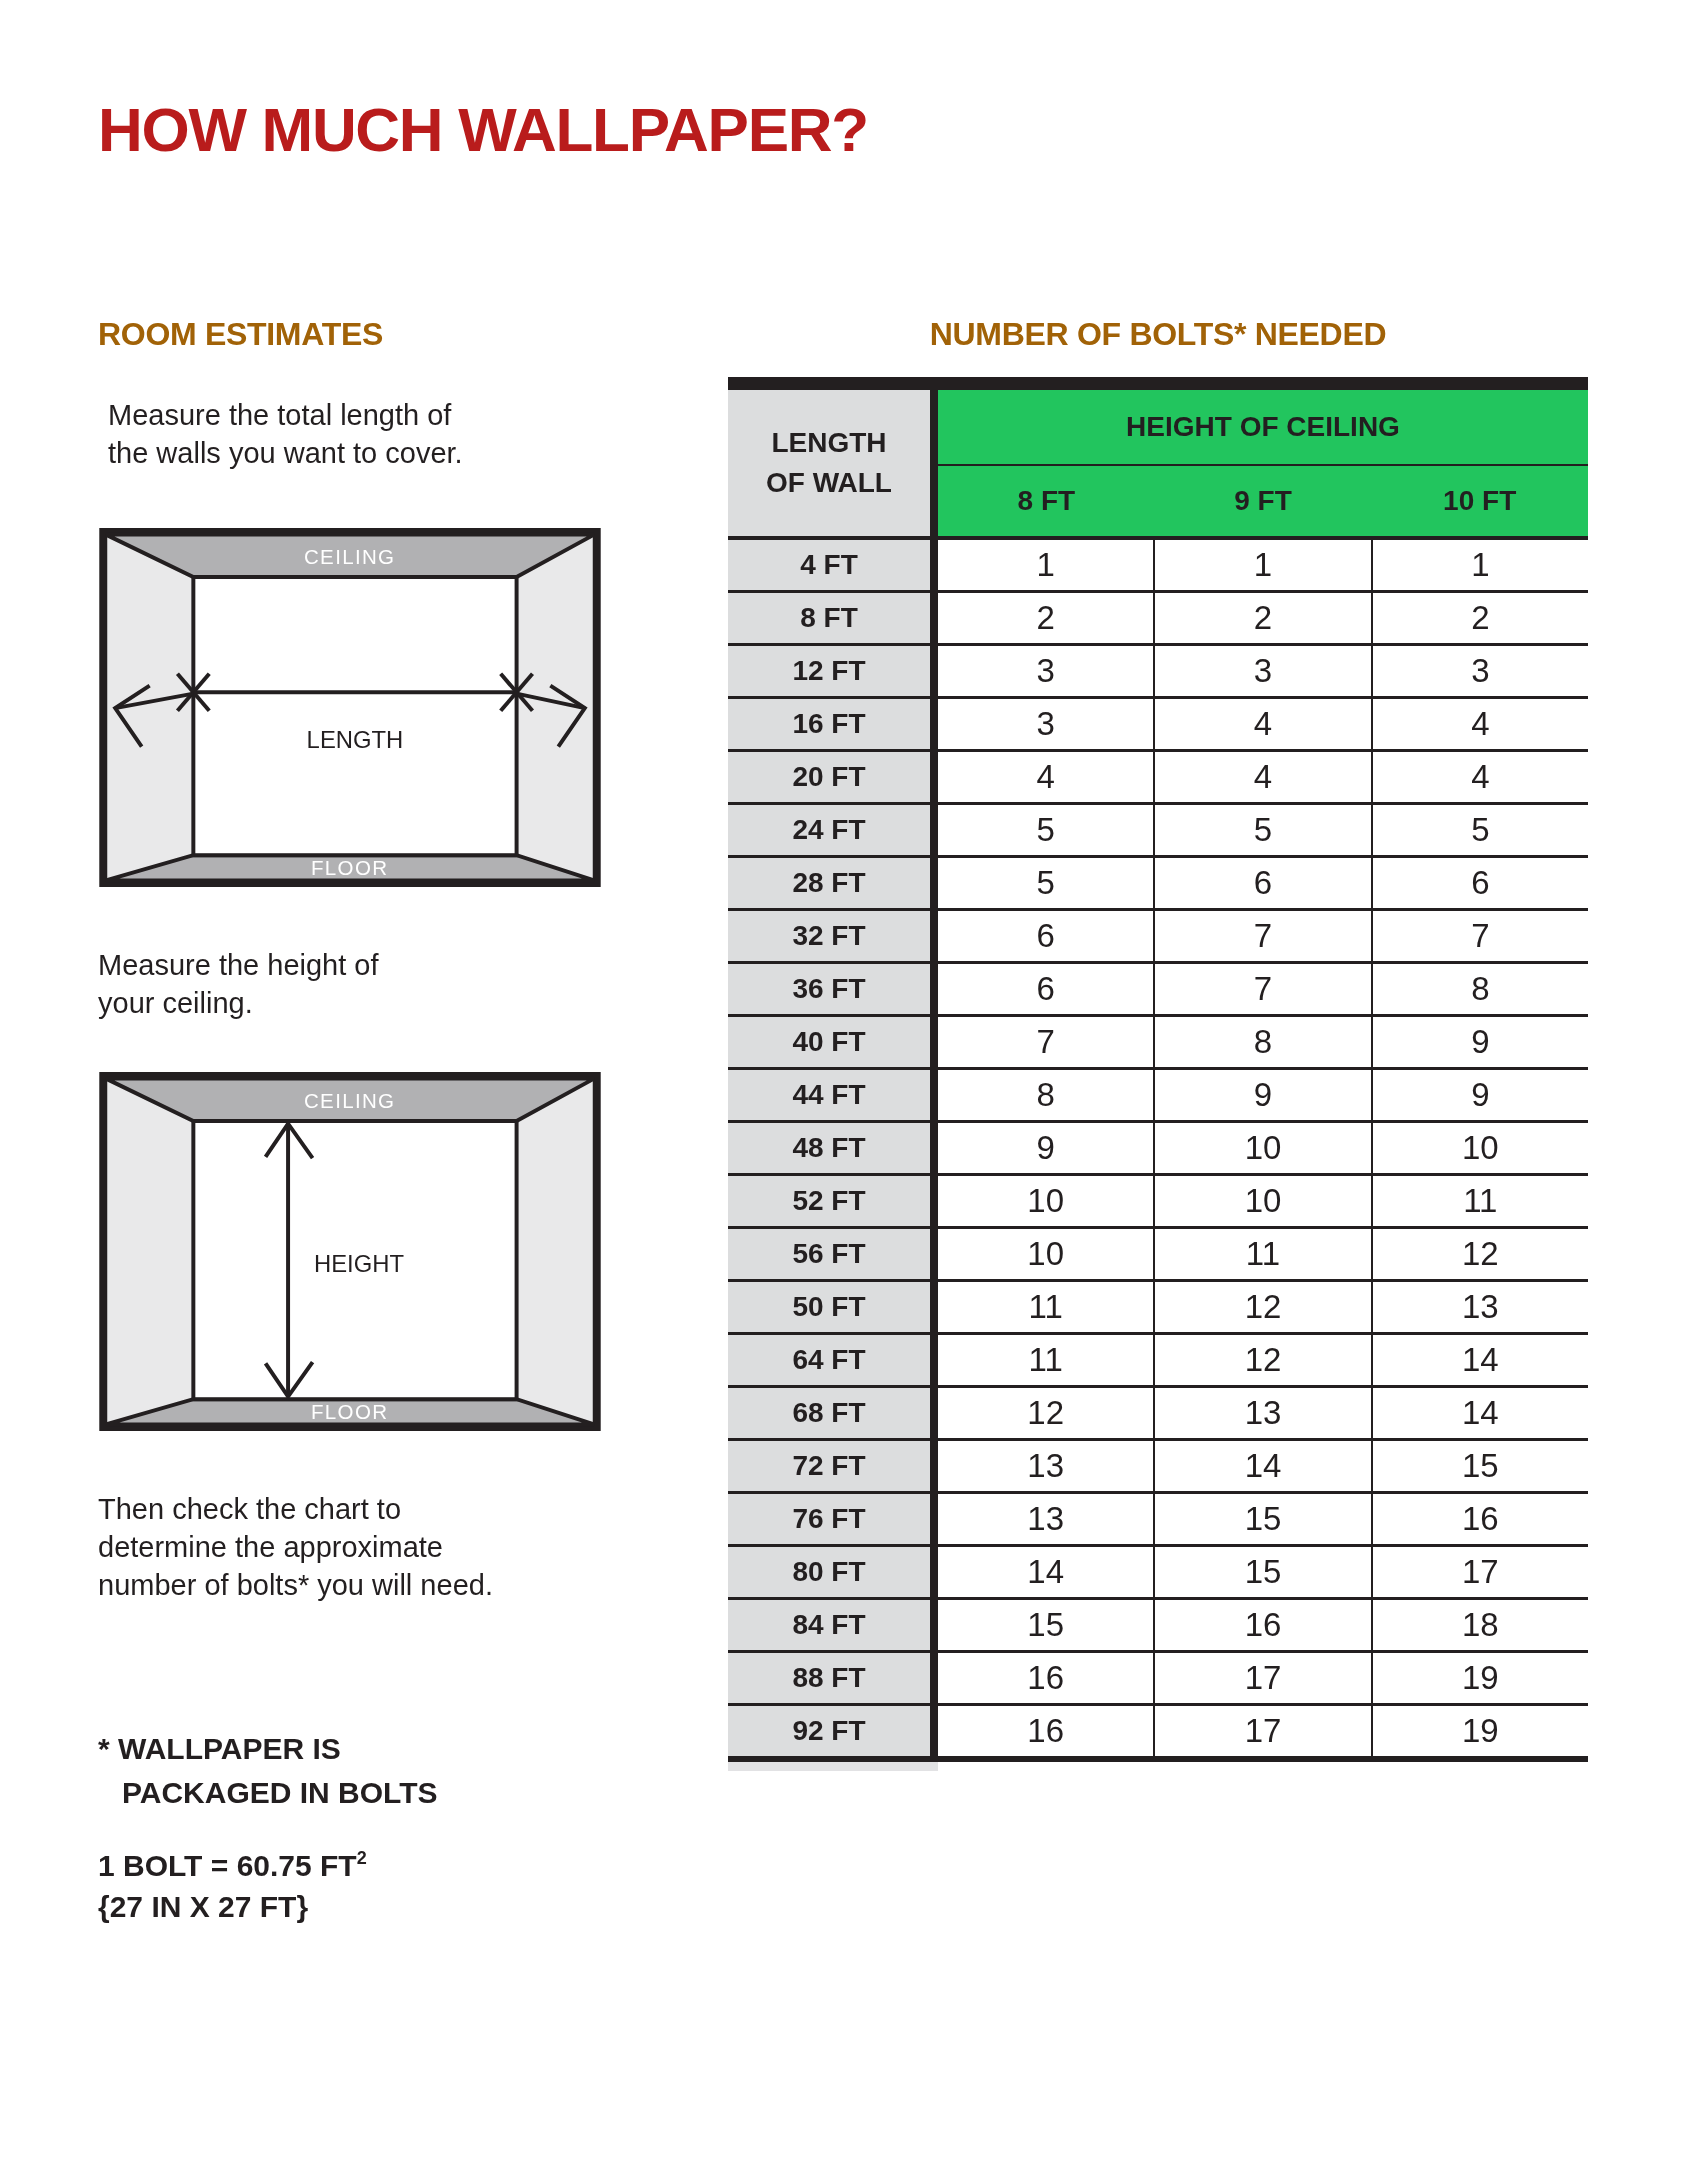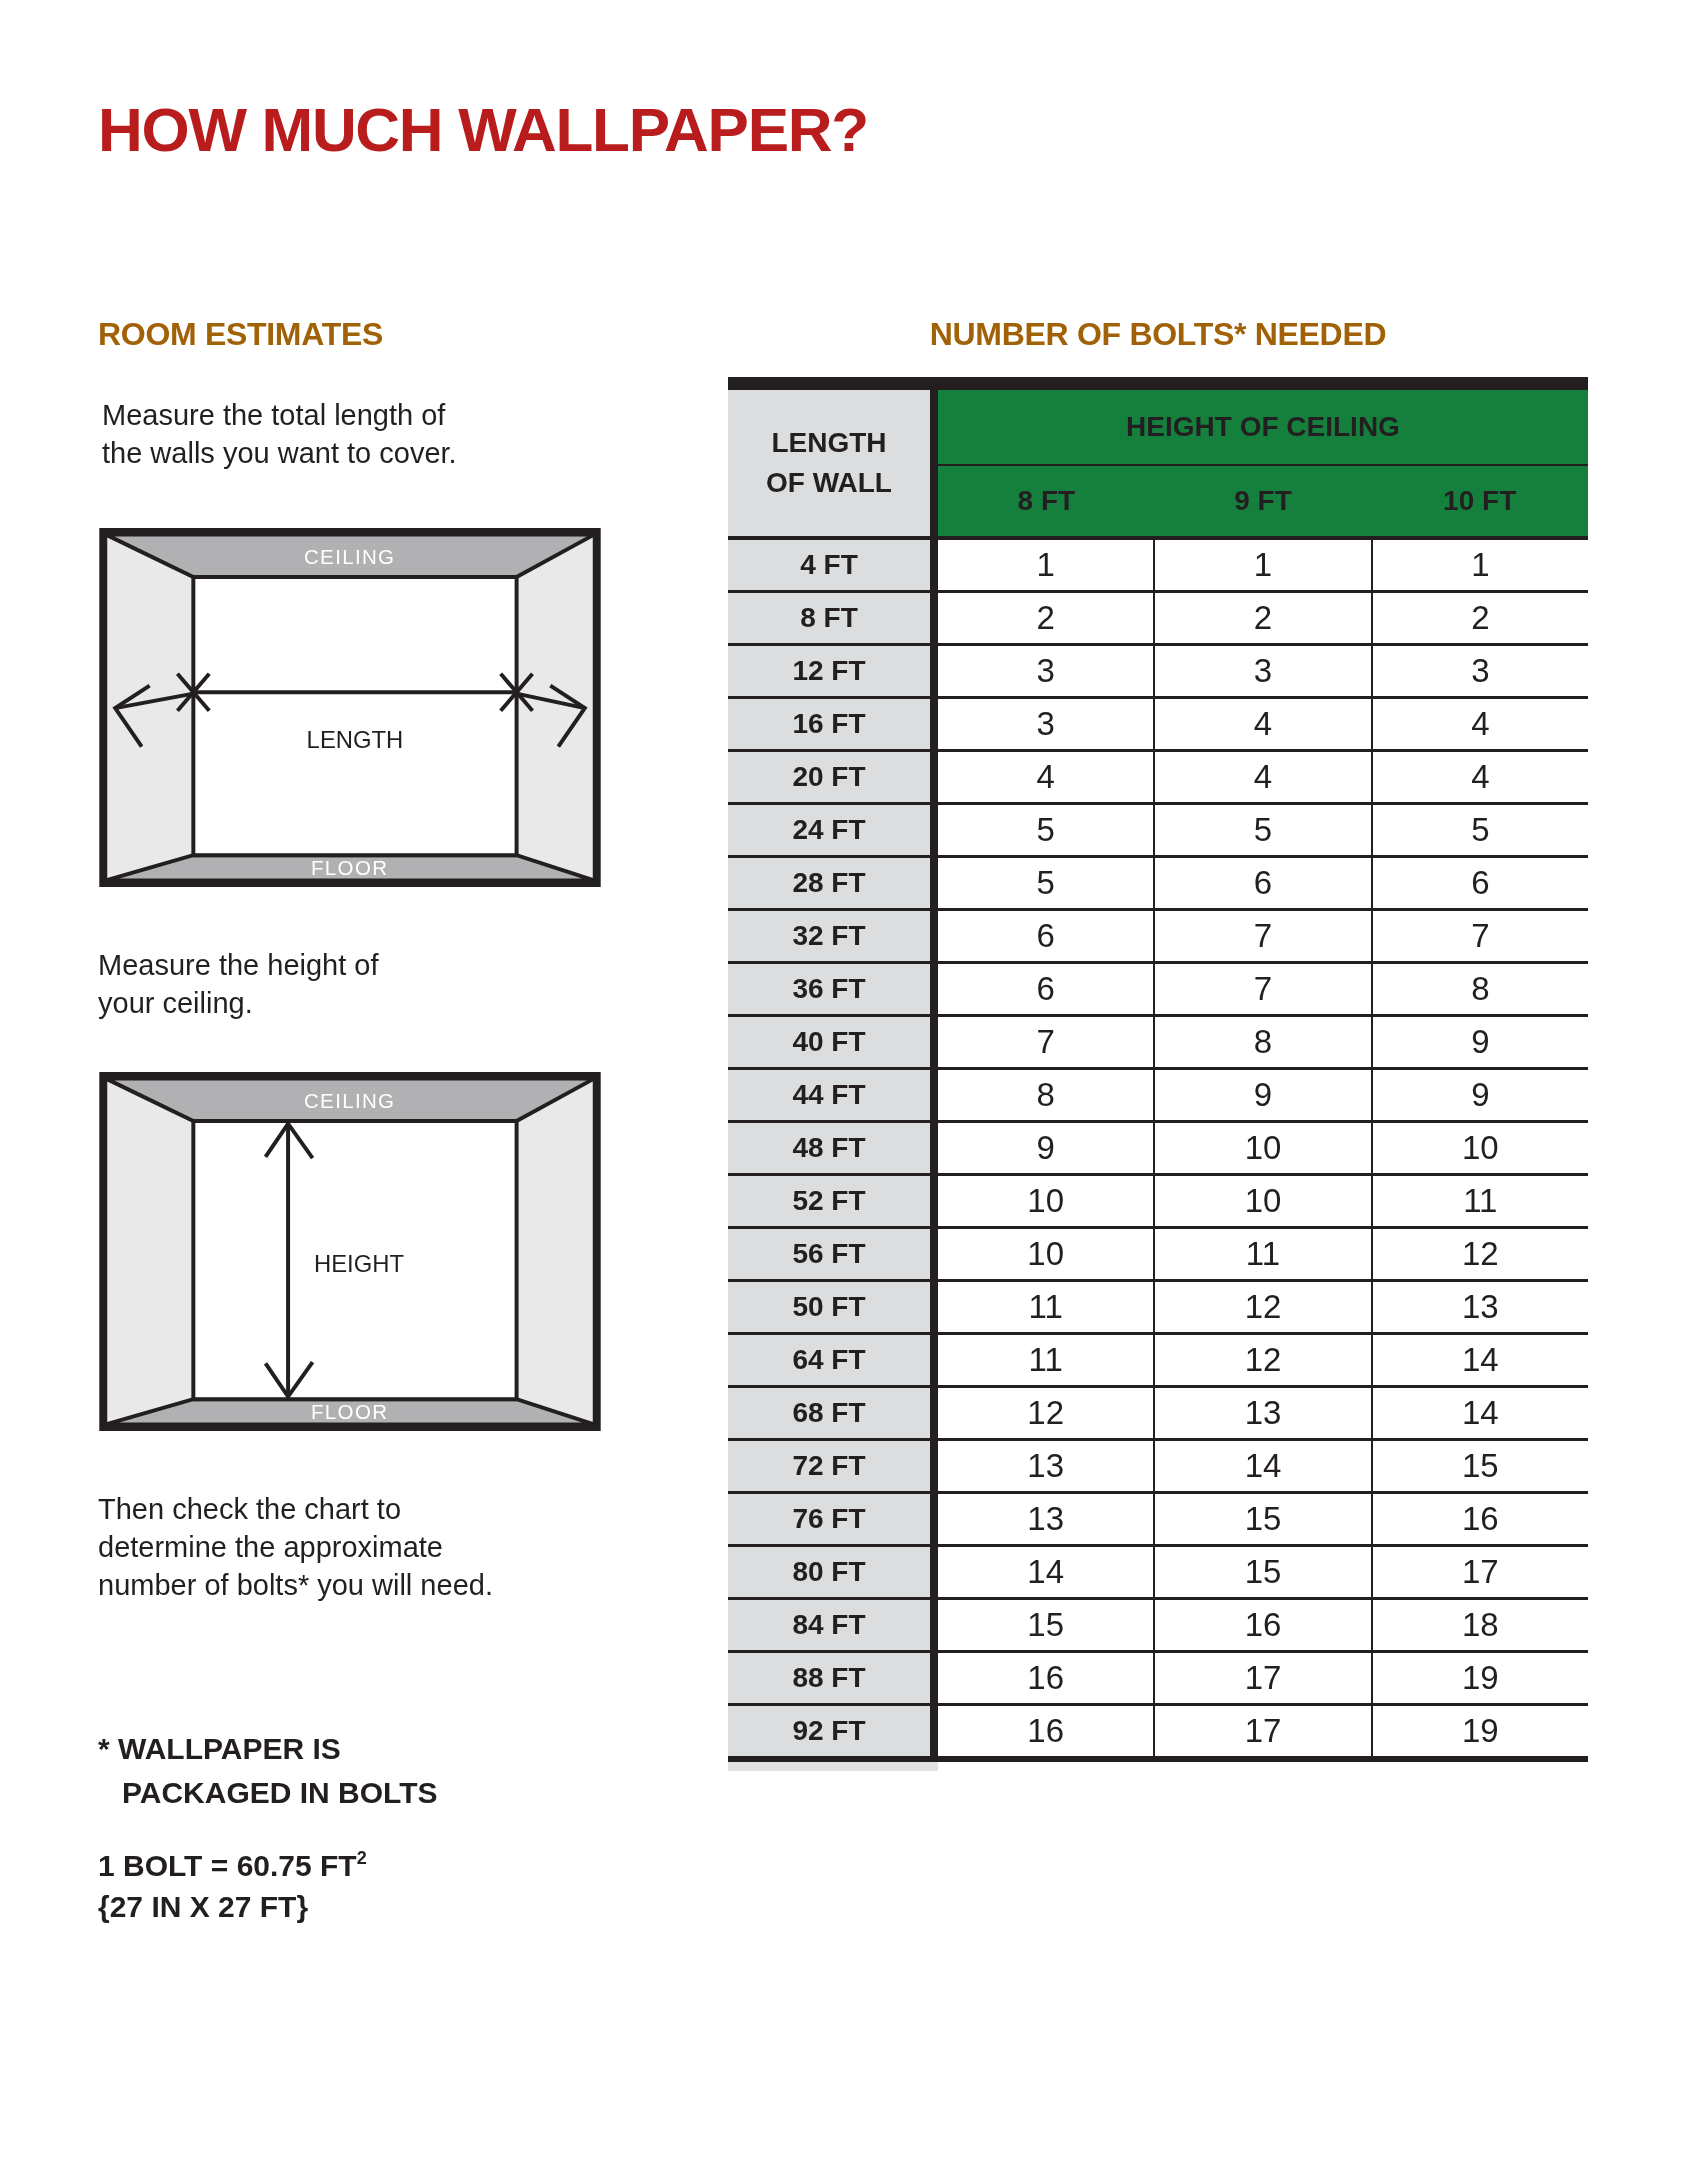--- a/index.html
+++ b/index.html
@@ -6,41 +6,41 @@
   .page{position:relative;width:1687px;height:2183px;background:#ffffff;overflow:hidden;
         font-family:"Liberation Sans", sans-serif;color:#231F20;}
   .abs{position:absolute;}
 
   .title{left:98px;top:94px;font-size:62px;font-weight:bold;color:#b91c1c;letter-spacing:-1.3px;white-space:nowrap;}
   .lead{font-size:32px;font-weight:bold;color:#a16207;letter-spacing:-0.3px;white-space:nowrap;}
   .lead-left{left:98px;top:316px;}
   .lead-right{left:728px;top:316px;width:860px;text-align:center;}
 
   .para{font-size:29px;line-height:38px;color:#231F20;white-space:pre-line;}
-  .para1{left:102px;top:396px;}
+  .para1{left:108px;top:396px;}
   .para2{left:98px;top:946px;}
   .para3{left:98px;top:1490px;}
 
   .diagram{left:98px;width:504px;height:359px;}
   .d1{top:528px;}
   .d2{top:1072px;}
 
   .footnote{left:98px;top:1727px;font-size:30px;font-weight:bold;line-height:44px;}
   .footnote .fn2{padding-left:24px;}
   .bolt{left:98px;top:1838px;font-size:30px;font-weight:bold;line-height:41px;}
   .bolt sup{font-size:18px;vertical-align:12px;}
 
   
   .btable{left:728px;top:377px;width:860px;}
   .topbar{height:13.2px;background:#231F20;}
   .thead{display:flex;height:146px;border-bottom:4px solid #231F20;}
   .th-label{width:202px;background:#DCDDDE;border-right:8.6px solid #231F20;
             display:flex;align-items:center;justify-content:center;text-align:center;
             font-weight:bold;font-size:28px;line-height:40px;white-space:pre-line;}
-  .th-right{flex:1;background:#15803d;display:flex;flex-direction:column;}
+  .th-right{flex:1;background:#22c55e;display:flex;flex-direction:column;}
   .group-h{height:74px;display:flex;align-items:center;justify-content:center;
            font-weight:bold;font-size:28px;border-bottom:2.6px solid #231F20;}
   .subcols{flex:1;display:flex;}
   .subcols > div{flex:1;display:flex;align-items:center;justify-content:center;font-weight:bold;font-size:28px;}
   .tbody{border-bottom:6.6px solid #231F20;}
   .trow{display:flex;height:50px;}
   .trow + .trow{border-top:3.3px solid #231F20;}
   .rlabel{width:202px;background:#DCDDDE;border-right:8.6px solid #231F20;
           display:flex;align-items:center;justify-content:center;font-weight:bold;font-size:28px;}
   .val{flex:1;display:flex;align-items:center;justify-content:center;font-size:33px;background:#ffffff;}

